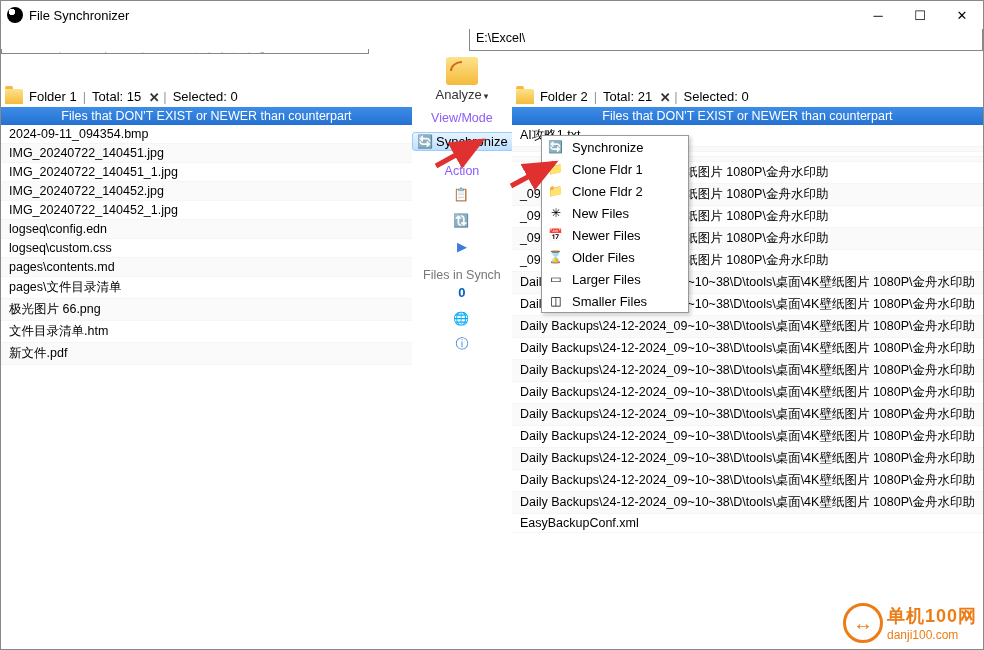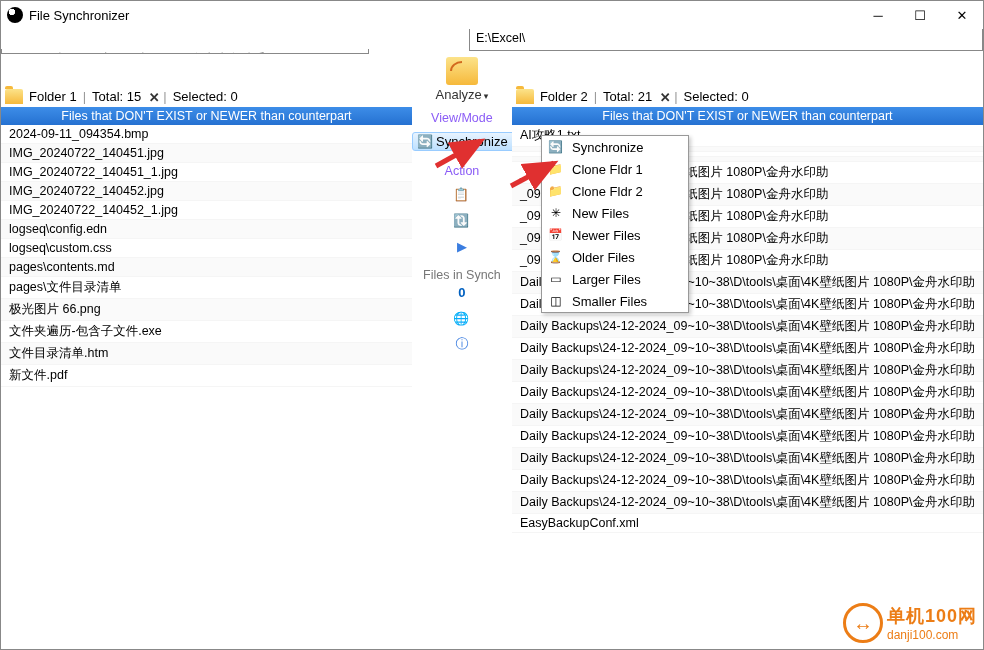--- a/index.html
+++ b/index.html
@@ -104,21 +104,20 @@
         <div class="filerow">2024-09-11_094354.bmp</div>
         <div class="filerow">IMG_20240722_140451.jpg</div>
         <div class="filerow">IMG_20240722_140451_1.jpg</div>
         <div class="filerow">IMG_20240722_140452.jpg</div>
         <div class="filerow">IMG_20240722_140452_1.jpg</div>
         <div class="filerow">logseq\config.edn</div>
         <div class="filerow">logseq\custom.css</div>
         <div class="filerow">pages\contents.md</div>
         <div class="filerow">pages\文件目录清单</div>
         <div class="filerow">极光图片 66.png</div>
-        <div class="filerow">文件夹遍历-包含子文件.exe</div>
         <div class="filerow">文件目录清单.htm</div>
         <div class="filerow">新文件.pdf</div>
       </div>
   </div>
 
   <div class="panel center">
     <div style="height:6px"></div>
     <div class="analyzeico"></div>
     <div class="label"><span>Analyze</span><span class="arrowdown">▾</span></div>
     <div class="section">View/Mode</div>

